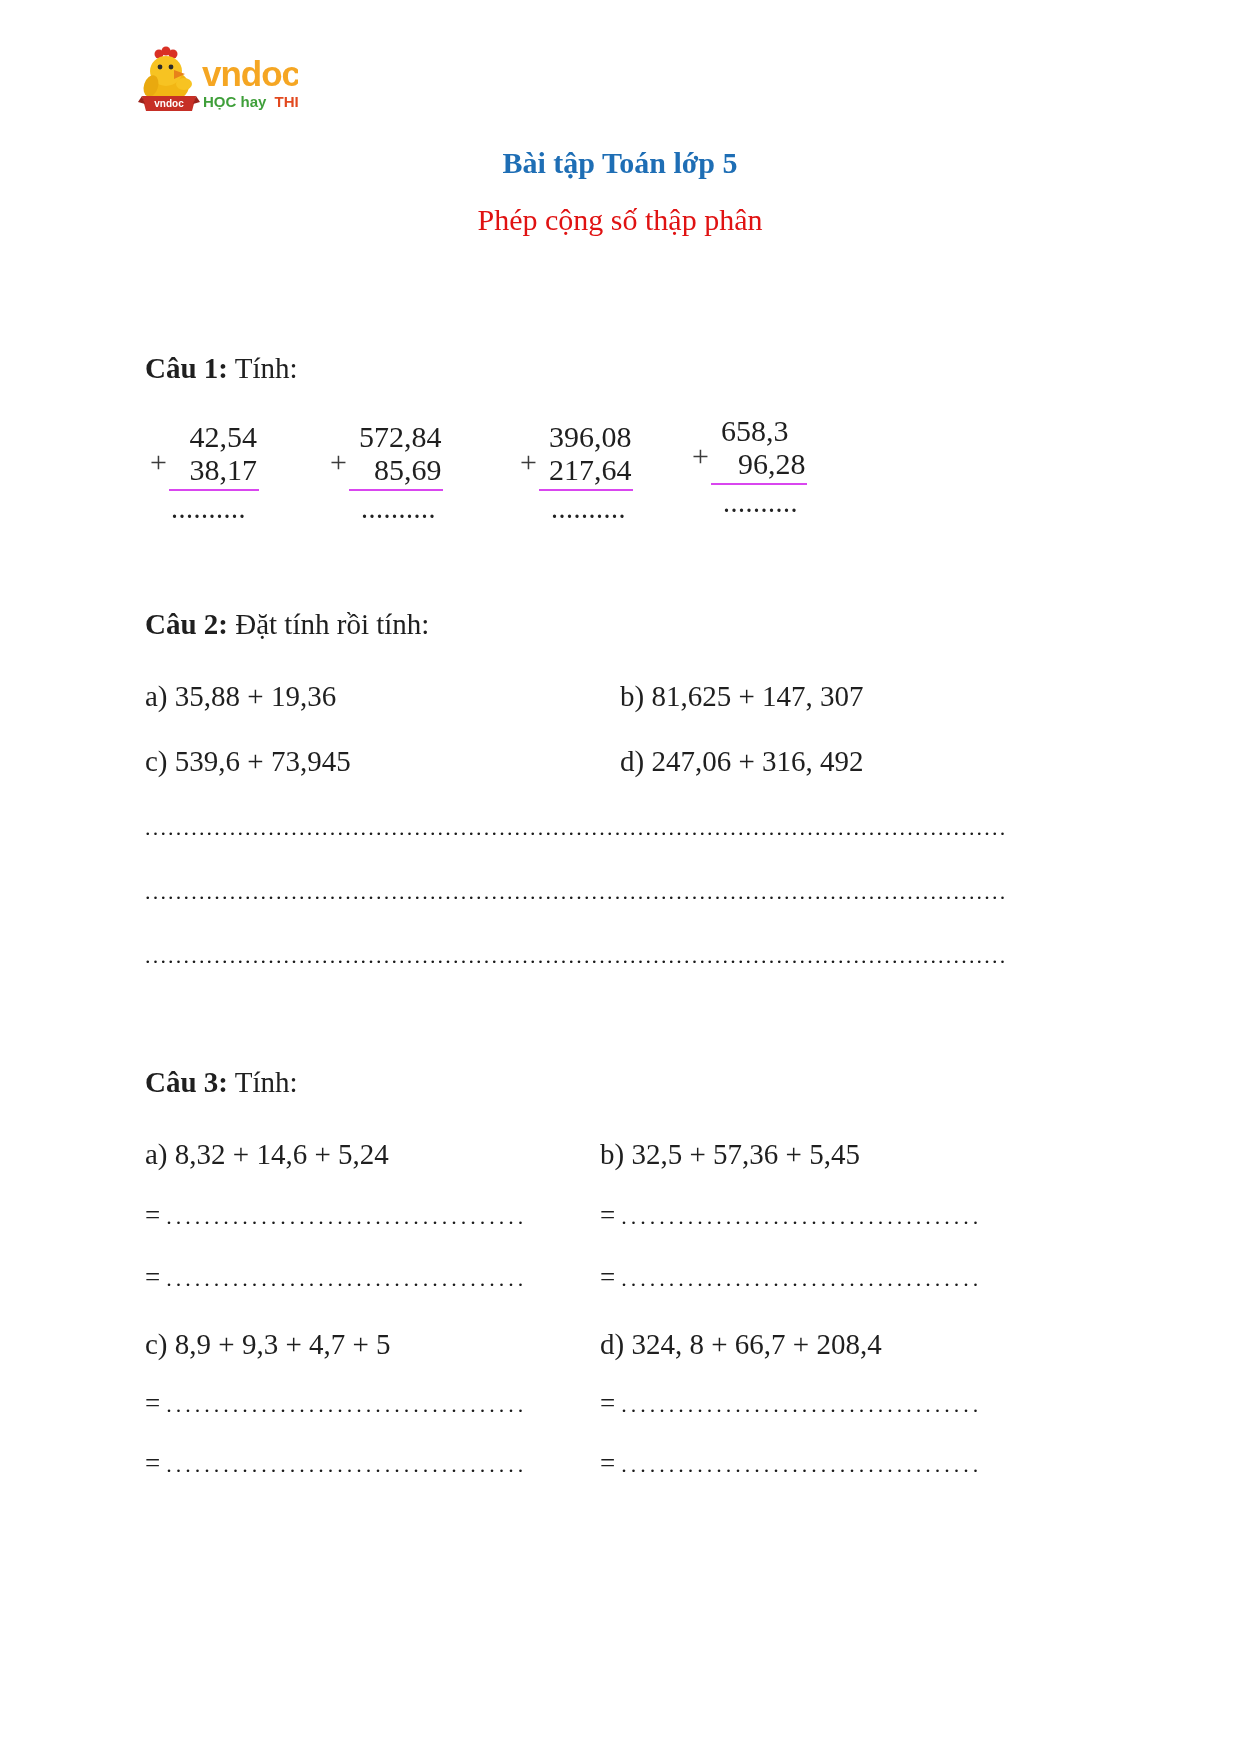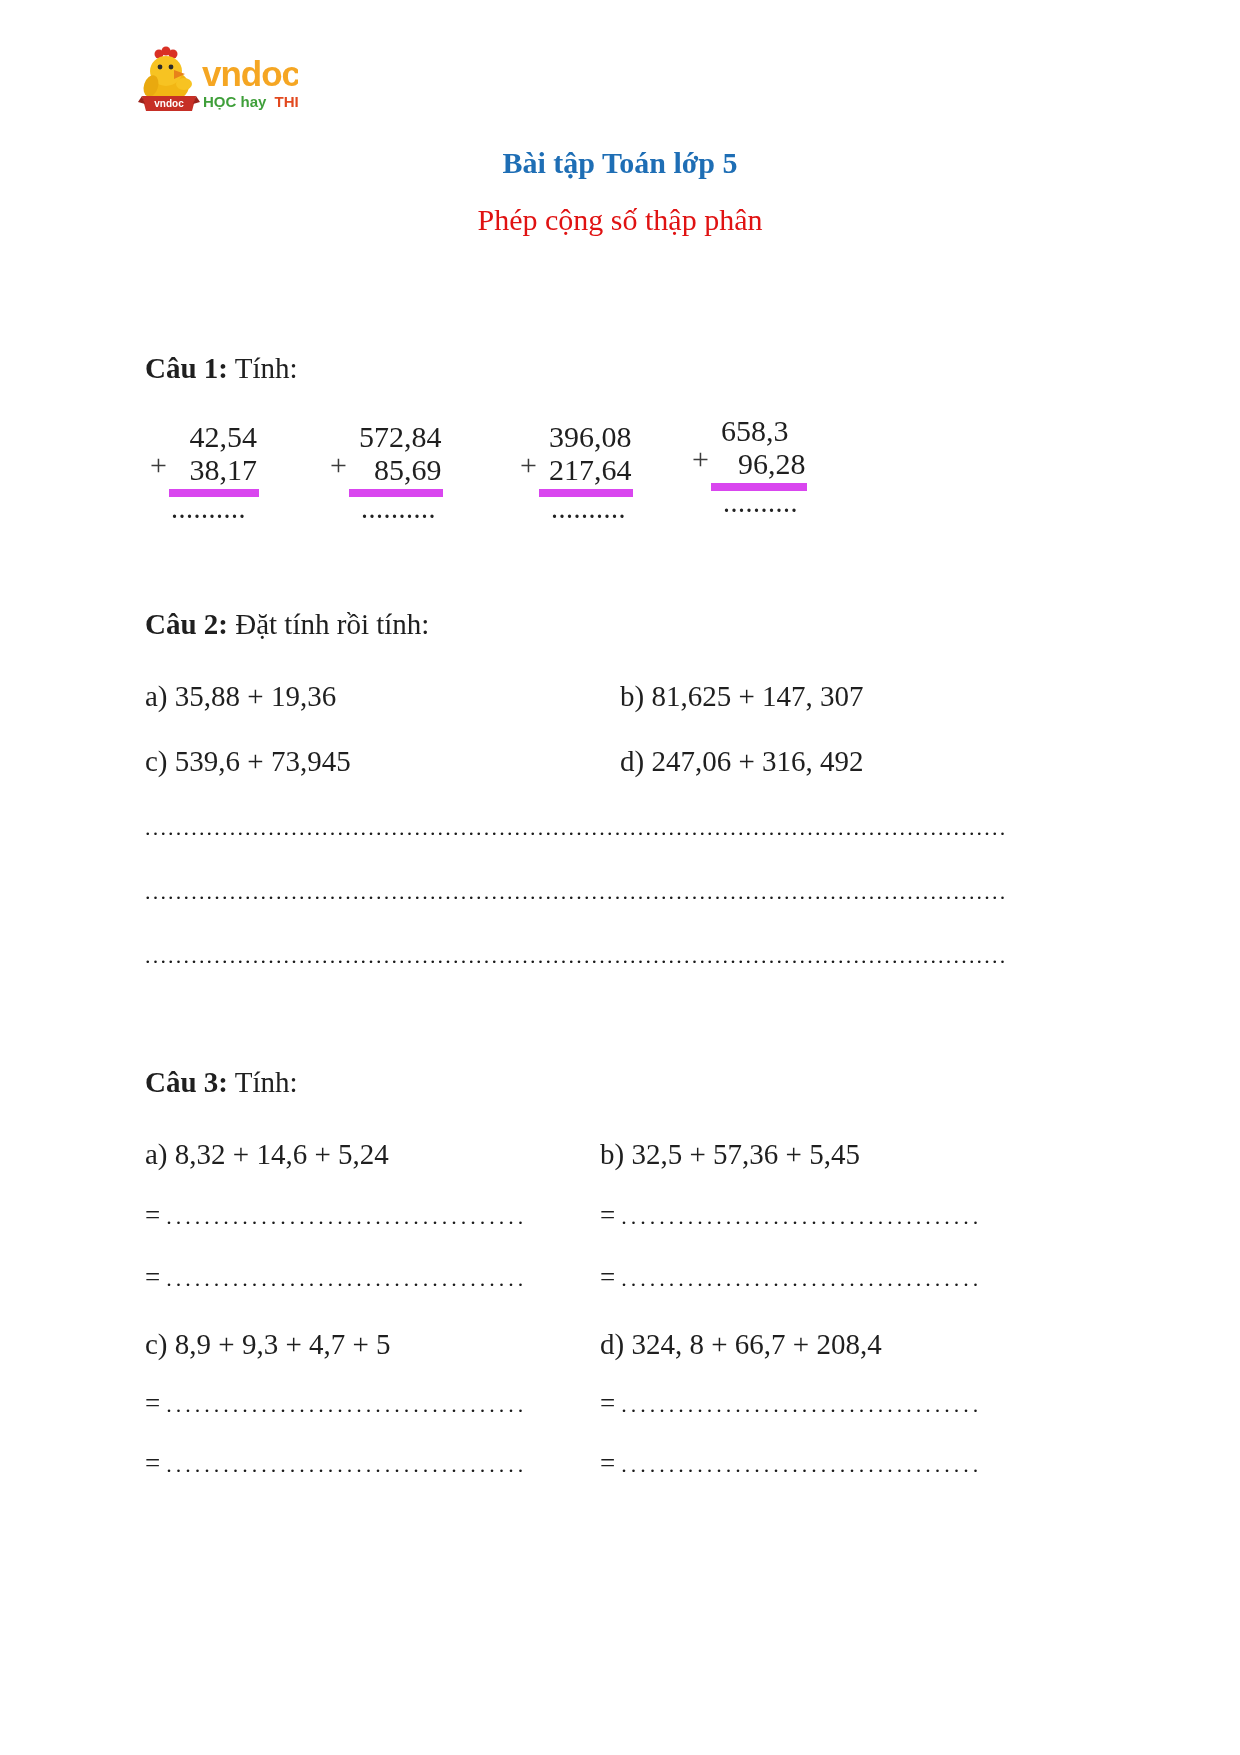--- a/index.html
+++ b/index.html
@@ -22,21 +22,21 @@
     position:absolute;top:203px;left:0;width:100%;
     text-align:center;font-size:30px;font-weight:normal;color:#e01212;
   }
   .section-head{position:absolute;left:145px;font-size:29px;}
   .section-head b{font-weight:bold;}
   
   .vadd{position:absolute;display:flex;align-items:center;}
   .vadd .plus{font-size:30px;color:#3c3c3c;margin-right:2px;line-height:1;transform:translateY(6px);}
   .vadd .nums{
     text-align:right;font-size:30px;line-height:33px;
-    border-bottom:8px solid #d946ef;padding:0 2px 3px 10px;min-width:78px;
+    border-bottom:2px solid #d946ef;padding:0 2px 3px 10px;min-width:78px;
   }
   .vadd .nums .top.shift{padding-right:17px;}
   .vadd-dots{
     position:absolute;font-size:20px;letter-spacing:2.5px;color:#222;
     font-weight:bold;white-space:nowrap;
   }
   
   .prob-row{position:absolute;left:145px;width:870px;display:flex;font-size:29px;align-items:center;}
   .prob-row .cell-l{width:475px;flex:0 0 auto;}
   .prob-row.c3 .cell-l{width:455px;}

